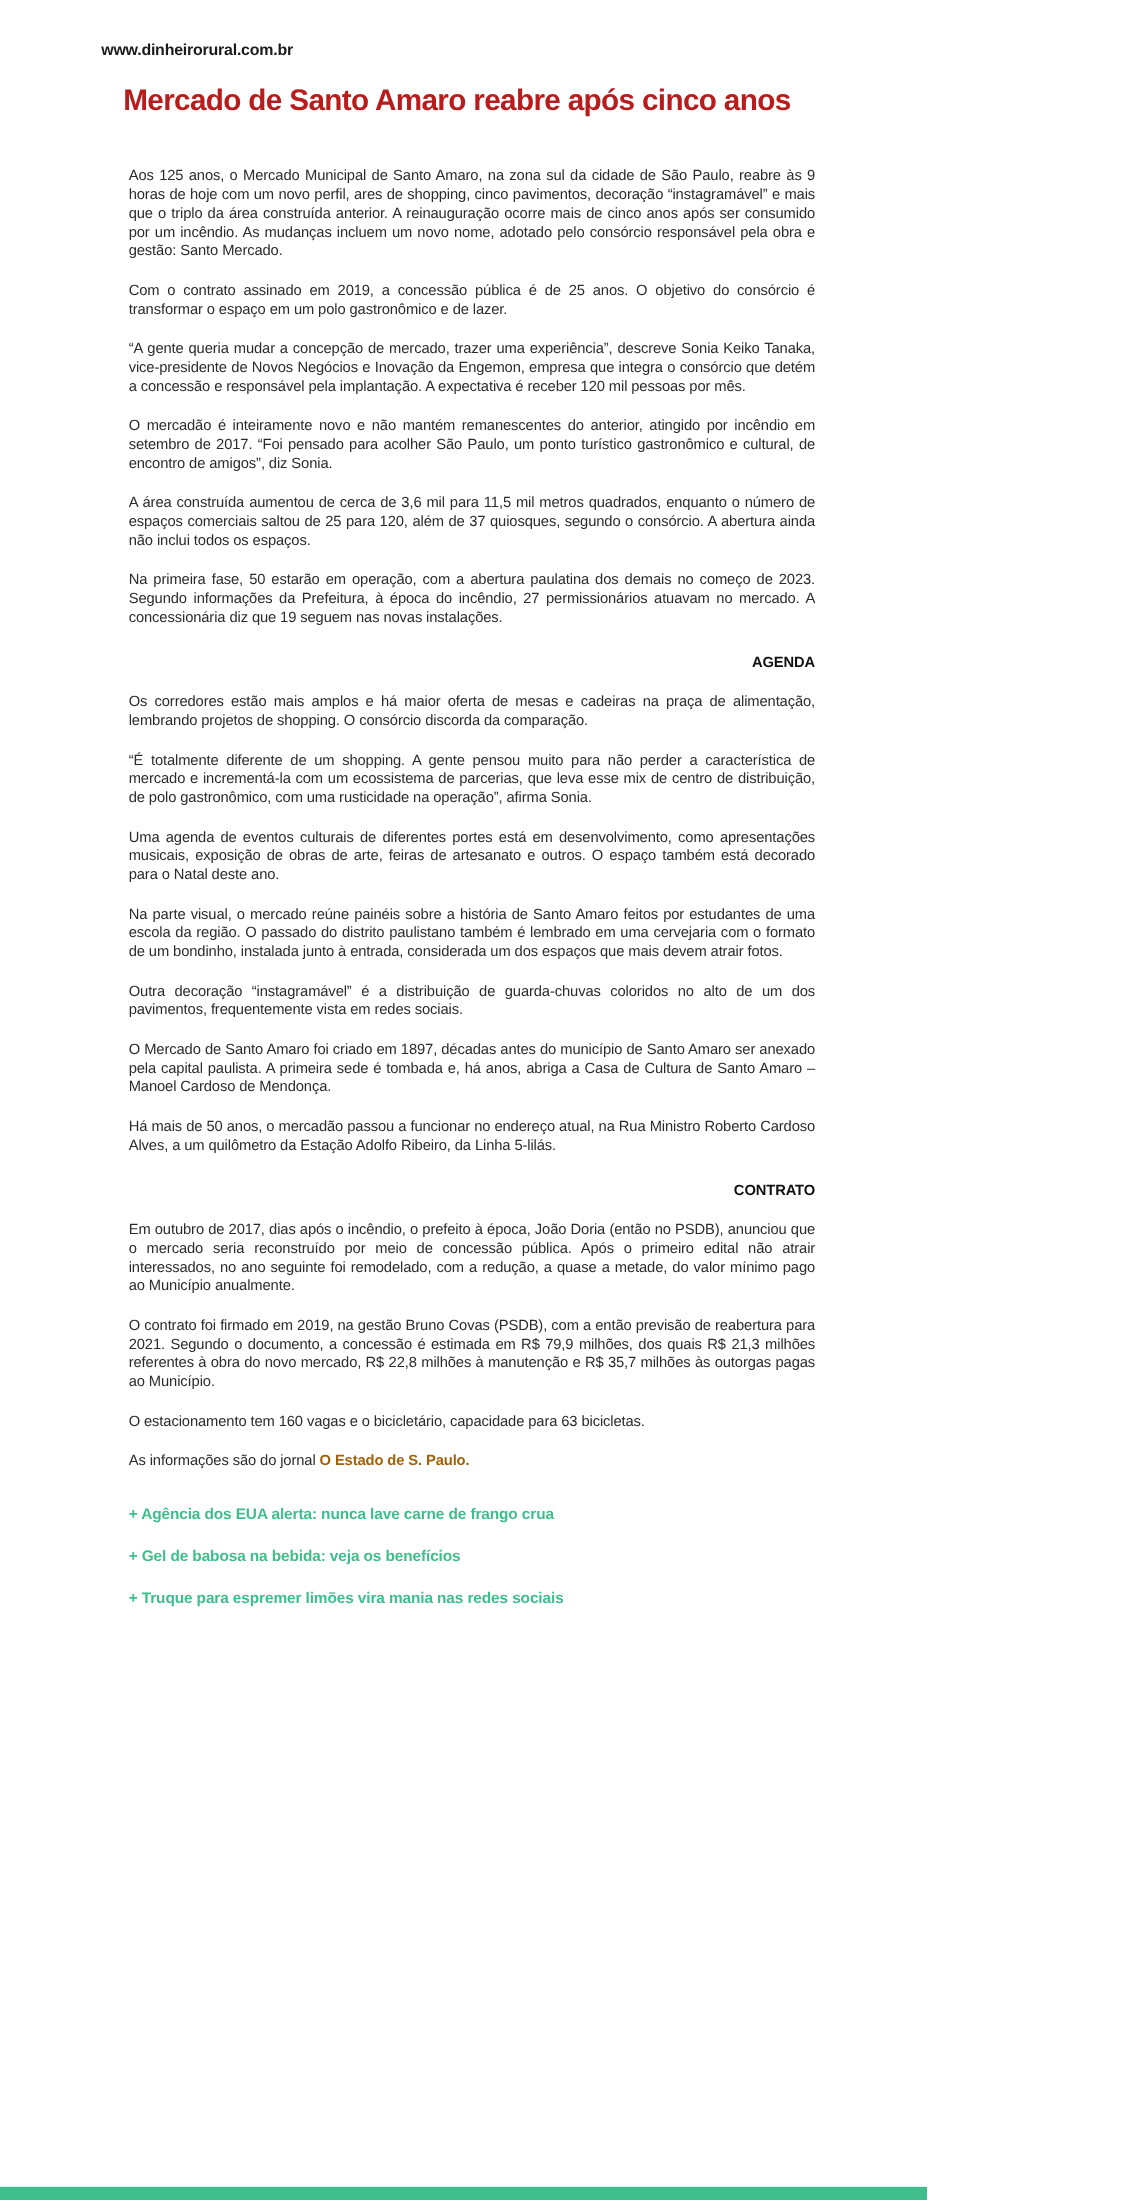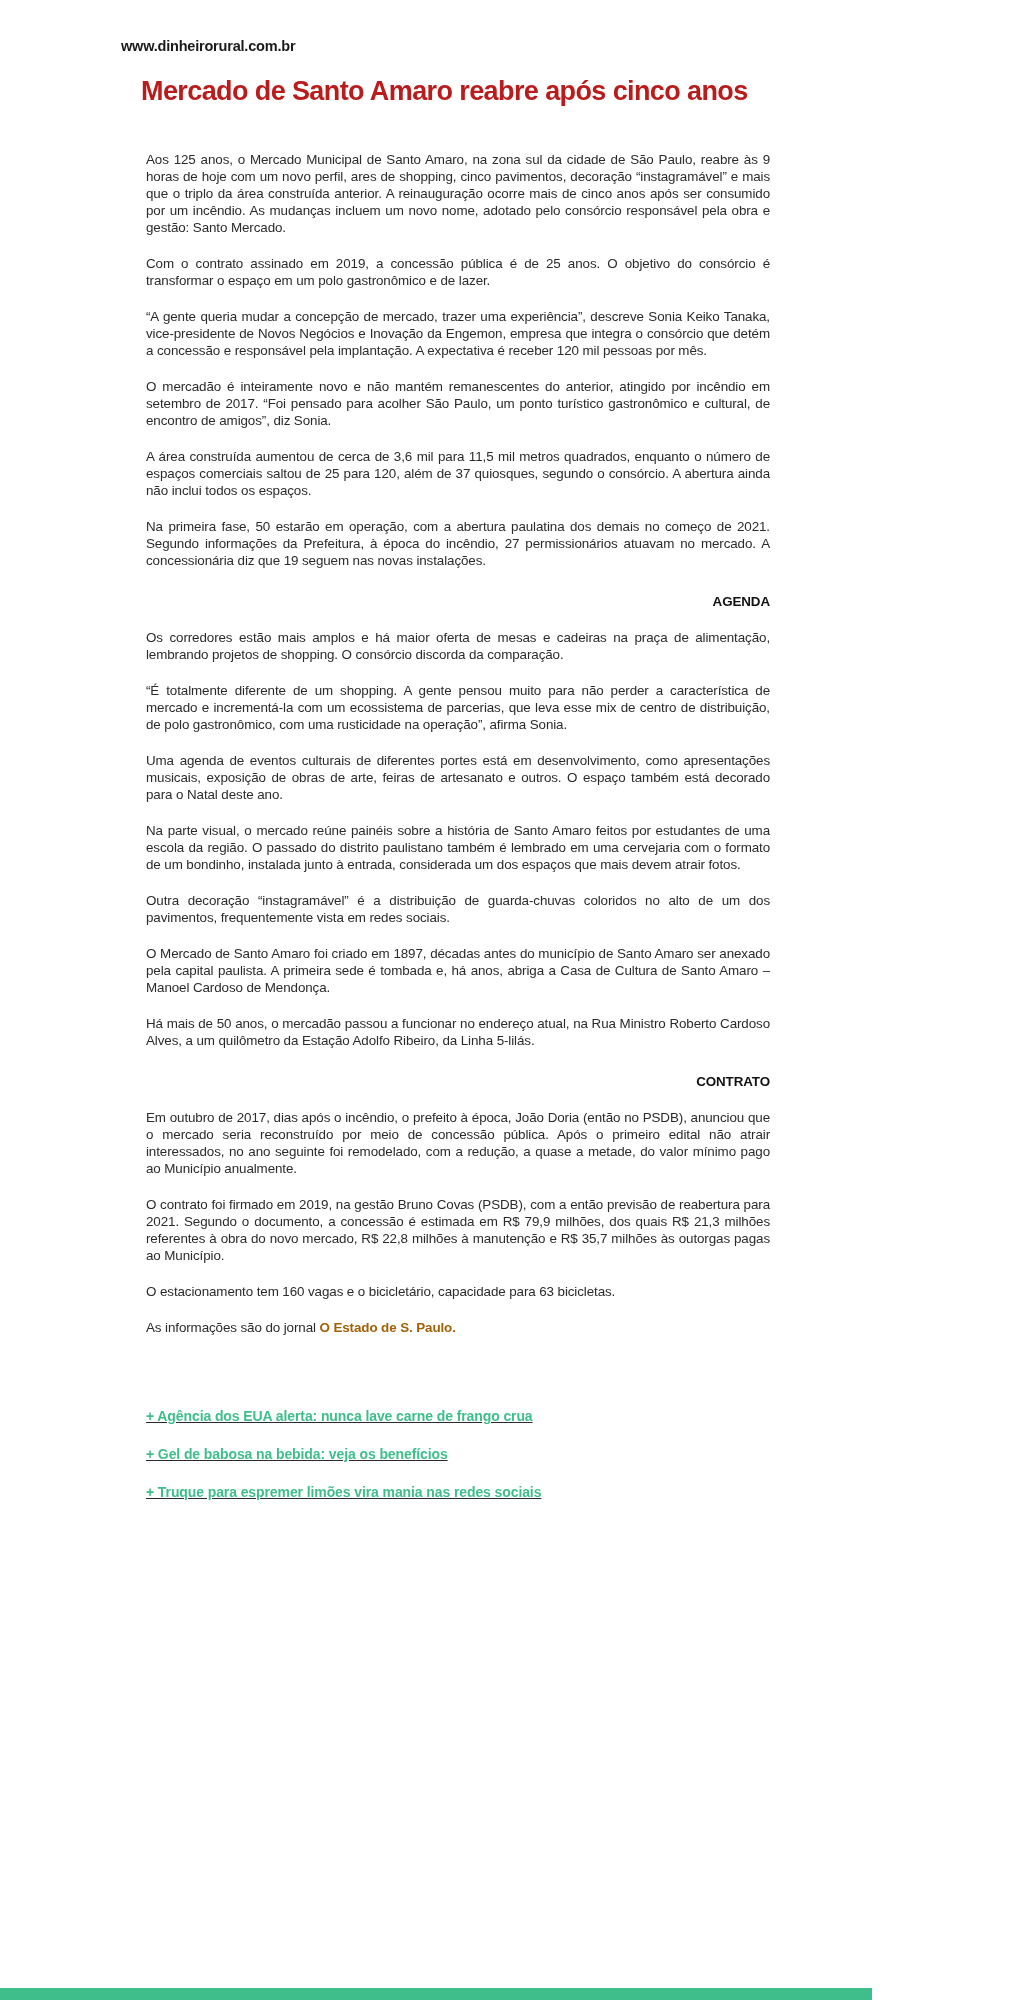--- a/index.html
+++ b/index.html
@@ -7,21 +7,20 @@
     padding: 0;
     background: #ffffff;
     font-family: "Liberation Sans", "DejaVu Sans", sans-serif;
   }
   .page {
     position: relative;
     width: 843px;
     height: 2000px;
     background: #ffffff;
     overflow: hidden;
-    padding-left: 29px;
   }
   .site-url {
     margin: 38px 0 0 92px;
     font-size: 14.5px;
     font-weight: bold;
     color: #1a1a1a;
     letter-spacing: -0.2px;
   }
   h1.title {
     margin: 22px 0 0 112px;
@@ -44,22 +43,21 @@
   }
   .content h2.section-heading {
     margin: 24px 0 19px 0;
     font-size: 13.4px;
     font-weight: bold;
     color: #111111;
     text-align: right;
   }
   .credits strong { color: #a16207; }
   .links {
-    margin-top: 72px;
-    text-decoration: underline;
+    margin-top: 32px;
   }
   .related-link {
     display: block;
     margin-bottom: 21px;
     font-size: 14px;
     font-weight: bold;
     color: #3fbe8c;
     text-decoration: none;
     cursor: pointer;
     text-align: left;
@@ -82,21 +80,21 @@
 
   <h1 class="title">Mercado de Santo Amaro reabre após cinco anos</h1>
 
   <div class="content">
 
     <p>Aos 125 anos, o Mercado Municipal de Santo Amaro, na zona sul da cidade de São Paulo, reabre às 9 horas de hoje com um novo perfil, ares de shopping, cinco pavimentos, decoração “instagramável” e mais que o triplo da área construída anterior. A reinauguração ocorre mais de cinco anos após ser consumido por um incêndio. As mudanças incluem um novo nome, adotado pelo consórcio responsável pela obra e gestão: Santo Mercado.</p>
     <p>Com o contrato assinado em 2019, a concessão pública é de 25 anos. O objetivo do consórcio é transformar o espaço em um polo gastronômico e de lazer.</p>
     <p>“A gente queria mudar a concepção de mercado, trazer uma experiência”, descreve Sonia Keiko Tanaka, vice-presidente de Novos Negócios e Inovação da Engemon, empresa que integra o consórcio que detém a concessão e responsável pela implantação. A expectativa é receber 120 mil pessoas por mês.</p>
     <p>O mercadão é inteiramente novo e não mantém remanescentes do anterior, atingido por incêndio em setembro de 2017. “Foi pensado para acolher São Paulo, um ponto turístico gastronômico e cultural, de encontro de amigos”, diz Sonia.</p>
     <p>A área construída aumentou de cerca de 3,6 mil para 11,5 mil metros quadrados, enquanto o número de espaços comerciais saltou de 25 para 120, além de 37 quiosques, segundo o consórcio. A abertura ainda não inclui todos os espaços.</p>
-    <p>Na primeira fase, 50 estarão em operação, com a abertura paulatina dos demais no começo de 2021. Segundo informações da Prefeitura, à época do incêndio, 27 permissionários atuavam no mercado. A concessionária diz que 19 seguem nas novas instalações.</p>
+    <p>Na primeira fase, 50 estarão em operação, com a abertura paulatina dos demais no começo de 2023. Segundo informações da Prefeitura, à época do incêndio, 27 permissionários atuavam no mercado. A concessionária diz que 19 seguem nas novas instalações.</p>
 
     <h2 class="section-heading">AGENDA</h2>
 
     <p>Os corredores estão mais amplos e há maior oferta de mesas e cadeiras na praça de alimentação, lembrando projetos de shopping. O consórcio discorda da comparação.</p>
     <p>“É totalmente diferente de um shopping. A gente pensou muito para não perder a característica de mercado e incrementá-la com um ecossistema de parcerias, que leva esse mix de centro de distribuição, de polo gastronômico, com uma rusticidade na operação”, afirma Sonia.</p>
     <p>Uma agenda de eventos culturais de diferentes portes está em desenvolvimento, como apresentações musicais, exposição de obras de arte, feiras de artesanato e outros. O espaço também está decorado para o Natal deste ano.</p>
 
 
     <p>Na parte visual, o mercado reúne painéis sobre a história de Santo Amaro feitos por estudantes de uma escola da região. O passado do distrito paulistano também é lembrado em uma cervejaria com o formato de um bondinho, instalada junto à entrada, considerada um dos espaços que mais devem atrair fotos.</p>
     <p>Outra decoração “instagramável” é a distribuição de guarda-chuvas coloridos no alto de um dos pavimentos, frequentemente vista em redes sociais.</p>

